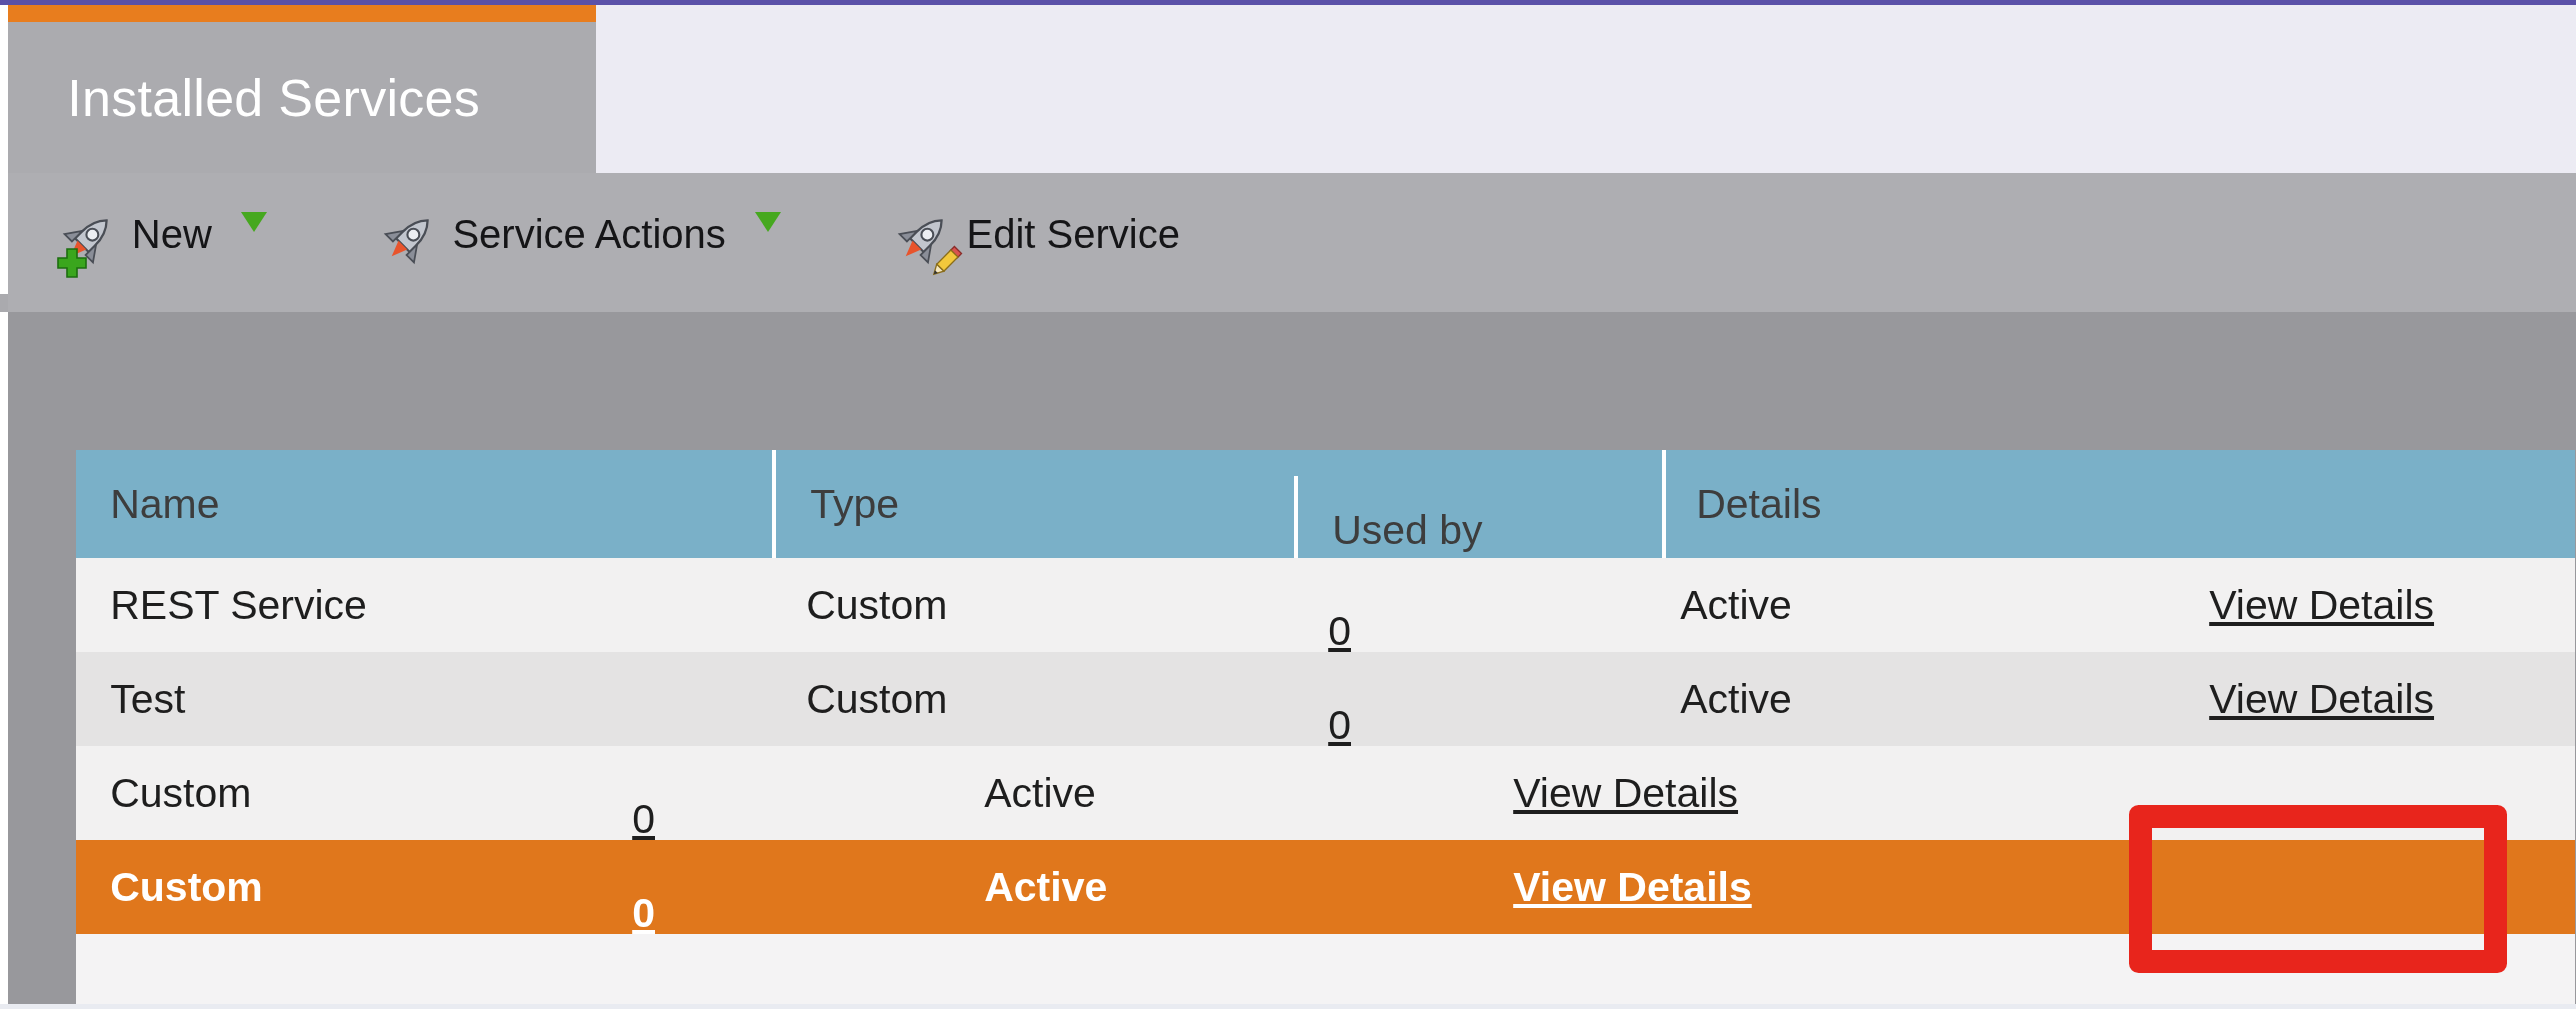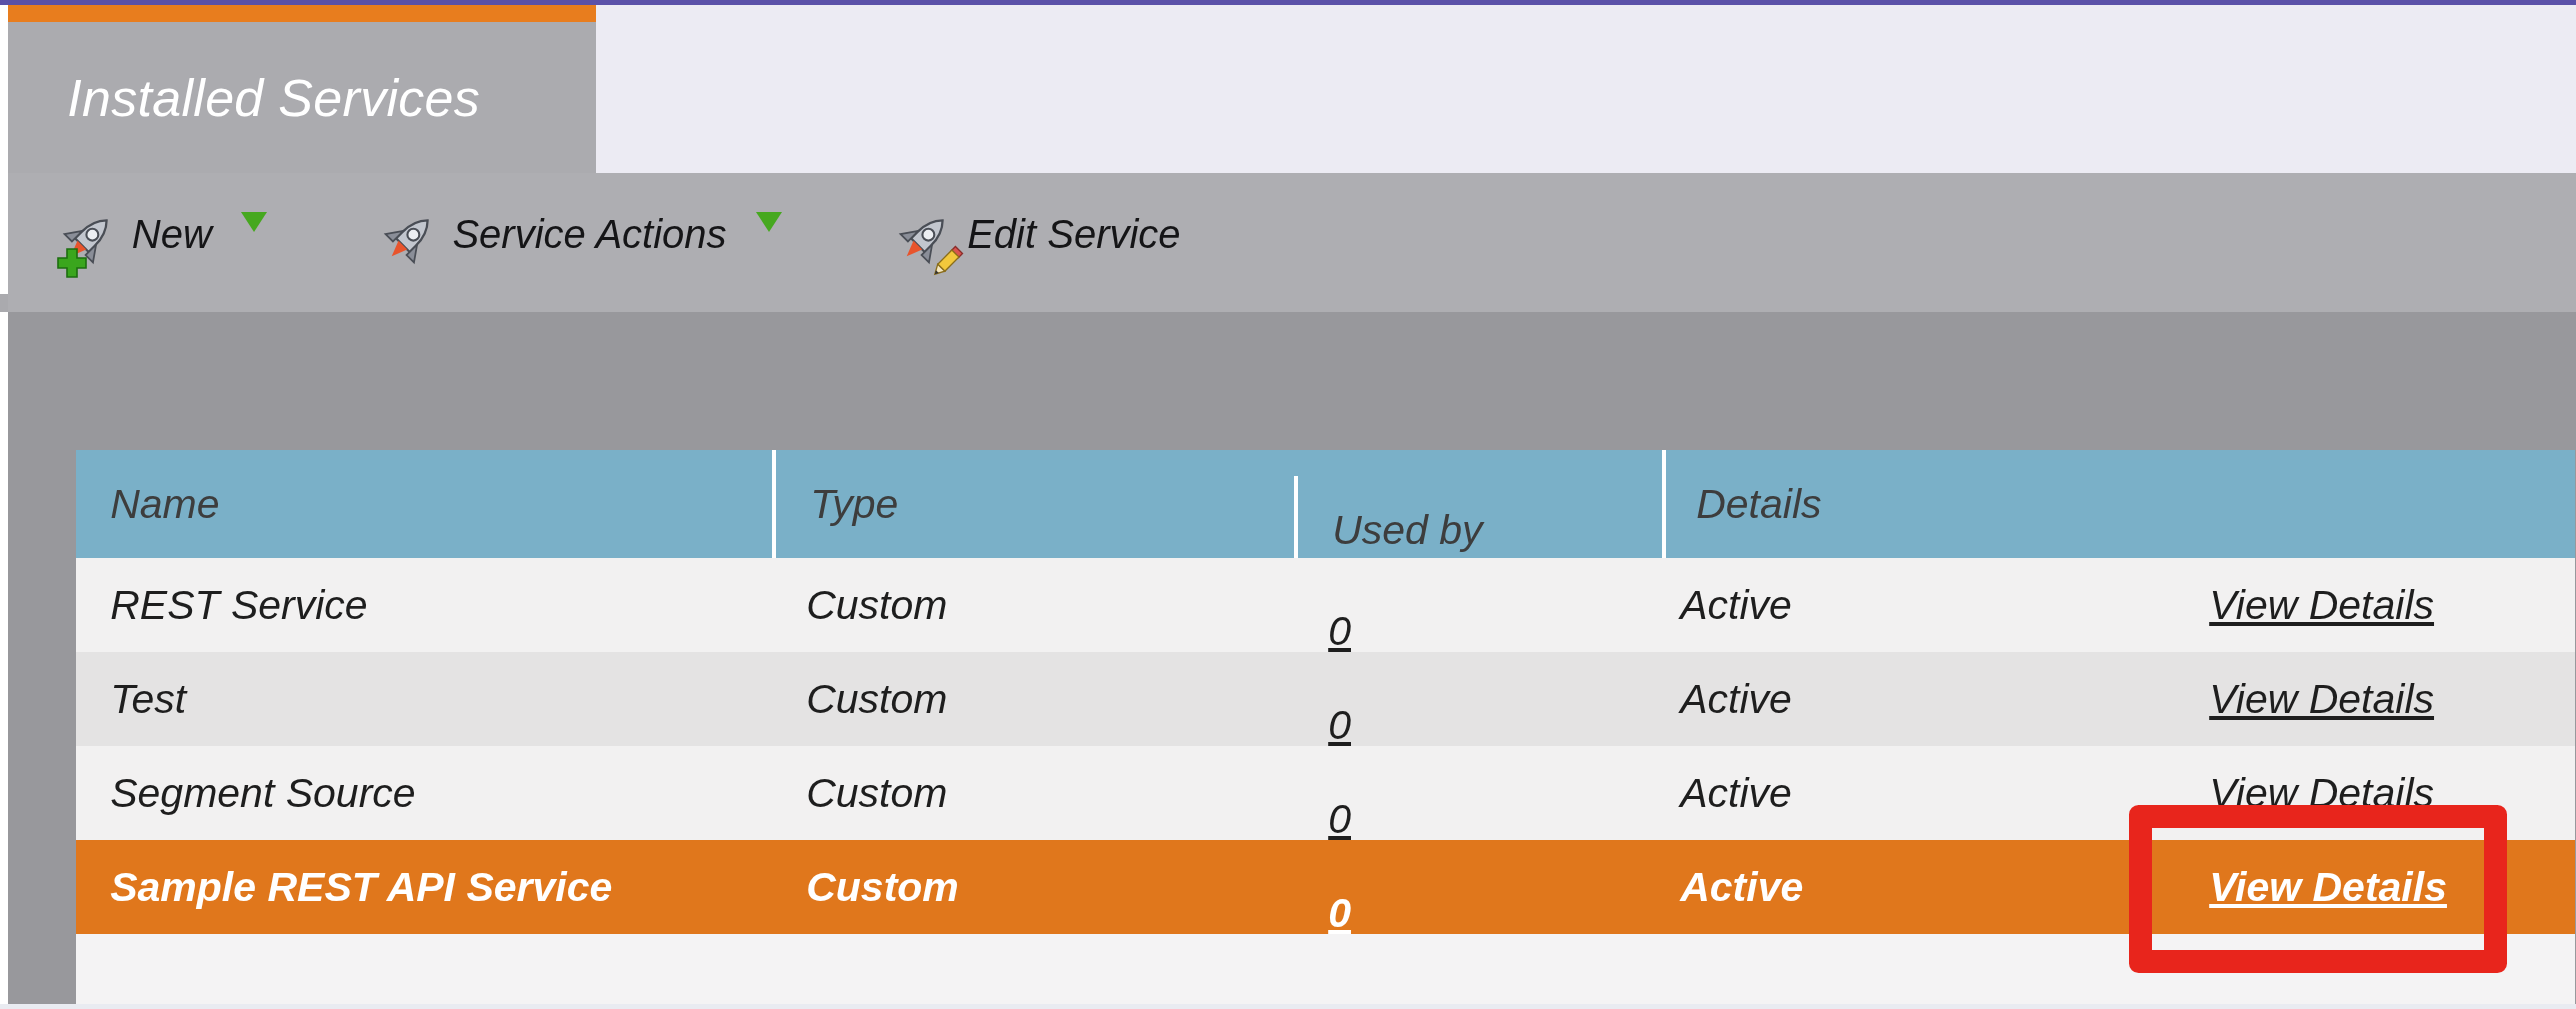--- a/index.html
+++ b/index.html
@@ -1,18 +1,18 @@
 <!DOCTYPE html>
 <html style="font-size:11px"><head>
 <meta charset="utf-8">
 <style>
   html,body{margin:0;padding:0;background:#ffffff;}
   .page{
     position:relative;width:2576px;height:1009px;overflow:hidden;
-    background:#ffffff;font-family:"Liberation Sans", sans-serif;font-style:italic;
+    background:#ffffff;font-family:"Liberation Sans", sans-serif;
     -webkit-font-smoothing:antialiased;
   }
   
   .purple-bar{position:absolute;left:0;top:0;width:2576px;height:4.8px;background:#5b51a8;}
   .tab-orange-top{position:absolute;left:8.2px;top:4.8px;width:588px;height:17px;background:#e87d1e;}
   .tab{position:absolute;left:8.2px;top:22px;width:588px;height:151px;background:#ababaf;
        display:flex;align-items:center;box-sizing:border-box;padding-left:59px;}
   .tab-label{color:#ffffff;font-size:52px;letter-spacing:0.3px;}
   .lavender-panel{position:absolute;left:596px;top:4.8px;width:1980px;height:168px;background:#ecebf3;}
 
@@ -160,29 +160,27 @@
 
       <div class="trow even">
         <div class="tcell c-name">Test</div>
         <div class="tcell c-type">Custom</div>
         <div class="tcell c-used"><span class="link">0</span></div>
         <div class="tcell c-status">Active</div>
         <div class="tcell c-details"><span class="link">View Details</span></div>
       </div>
 
       <div class="trow odd">
-        <div class="tcell c-name">Segment Source</div>
         <div class="tcell c-type">Custom</div>
         <div class="tcell c-used"><span class="link">0</span></div>
         <div class="tcell c-status">Active</div>
         <div class="tcell c-details"><span class="link">View Details</span></div>
       </div>
 
       <div class="trow highlight">
-        <div class="tcell c-name">Sample REST API Service</div>
         <div class="tcell c-type">Custom</div>
         <div class="tcell c-used"><span class="link">0</span></div>
         <div class="tcell c-status">Active</div>
         <div class="tcell c-details"><span class="link">View Details</span></div>
       </div>
 
       <div class="table-footer"></div>
     </div>
   </div>
 

